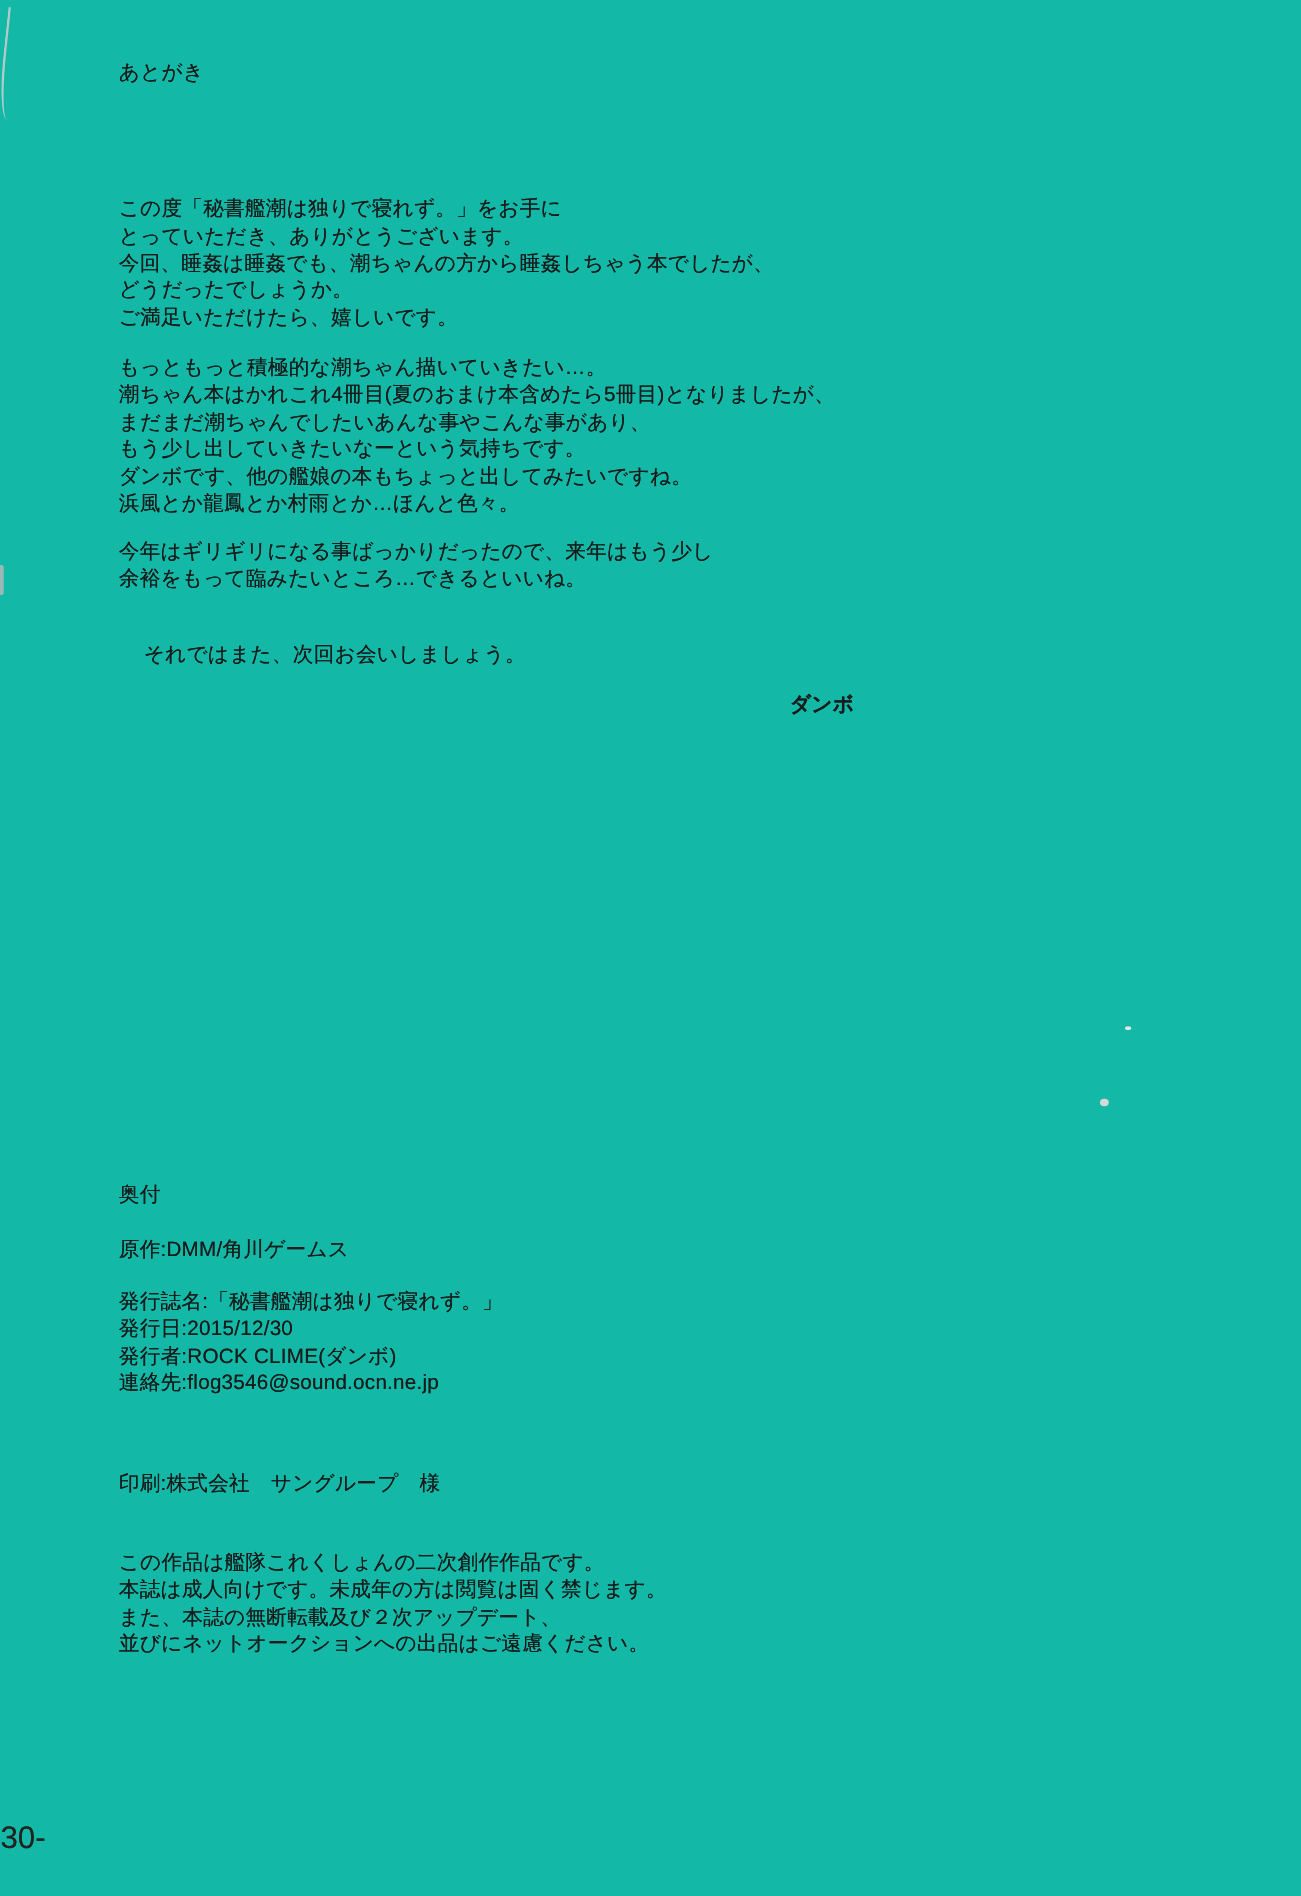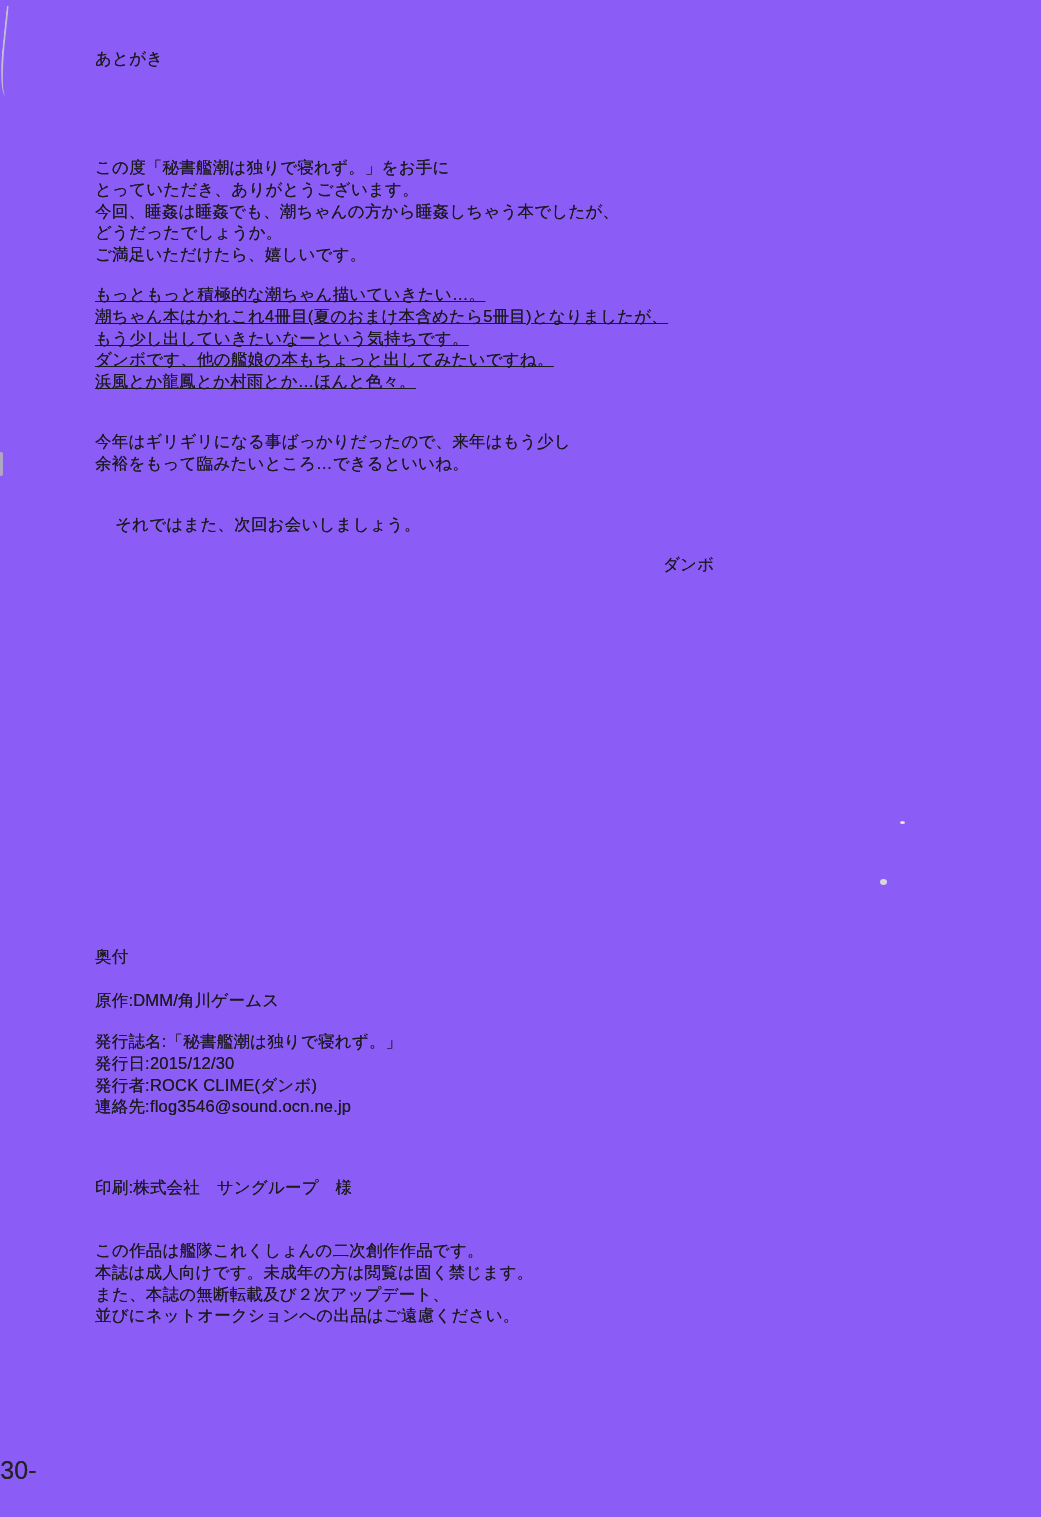--- a/index.html
+++ b/index.html
@@ -11,41 +11,42 @@
     width: 1041px;
     height: 1517px;
     position: relative;
     overflow: hidden;
     font-family: "Liberation Sans", "DejaVu Sans", sans-serif;
     color: #1b1b1b;
   }
   .page {
     position: absolute;
     inset: 0;
-    background: #8b5cf6;
+    background: #14b8a6;
   }
   .txt {
     font-size: 16.5px;
     line-height: 21.8px;
     letter-spacing: 0.2px;
     color: #1b1b1b;
     text-shadow: 0 0 0.5px rgba(10,10,10,0.75);
     white-space: pre;
   }
   .block { position: absolute; left: 95px; }
   .heading-atogaki { top: 48px; }
   .para-1 { top: 96px; }
   .para-2 { top: 157px; }
-  .para-3 { top: 284px; text-decoration: underline; }
+  .para-3 { top: 284px; }
   .para-4 { top: 431px; }
   .para-5 { top: 514px; margin-left: 20px; }
   .signature {
     position: absolute;
-    left: 663px;
+    left: 632px;
     top: 554px;
+    font-weight: bold;
   }
   .heading-okuzuke { top: 946px; }
   .colophon-original { top: 990px; }
   .colophon-main { top: 1031px; }
   .colophon-contact-extra { left: 158px; top: 1122px; }
   .colophon-printer { top: 1177px; }
   .disclaimer { top: 1240px; }
   .page-number {
     position: absolute;
     left: -8px;
@@ -110,20 +111,21 @@
     <div class="txt">この度「秘書艦潮は独りで寝れず。」をお手に</div>
     <div class="txt">とっていただき、ありがとうございます。</div>
     <div class="txt">今回、睡姦は睡姦でも、潮ちゃんの方から睡姦しちゃう本でしたが、</div>
     <div class="txt">どうだったでしょうか。</div>
     <div class="txt">ご満足いただけたら、嬉しいです。</div>
   </div>
 
   <div class="block para-3">
     <div class="txt">もっともっと積極的な潮ちゃん描いていきたい…。</div>
     <div class="txt">潮ちゃん本はかれこれ4冊目(夏のおまけ本含めたら5冊目)となりましたが、</div>
+    <div class="txt">まだまだ潮ちゃんでしたいあんな事やこんな事があり、</div>
     <div class="txt">もう少し出していきたいなーという気持ちです。</div>
     <div class="txt">ダンボです、他の艦娘の本もちょっと出してみたいですね。</div>
     <div class="txt">浜風とか龍鳳とか村雨とか…ほんと色々。</div>
   </div>
 
   <div class="block para-4">
     <div class="txt">今年はギリギリになる事ばっかりだったので、来年はもう少し</div>
     <div class="txt">余裕をもって臨みたいところ…できるといいね。</div>
   </div>
 

